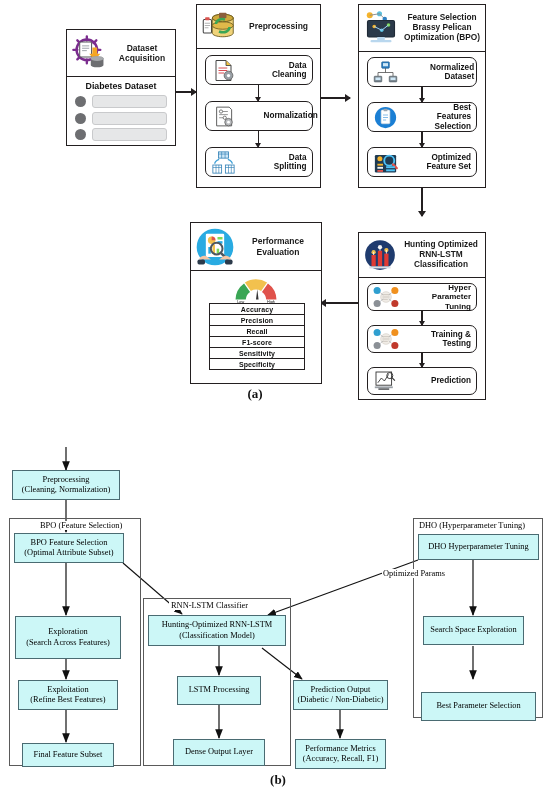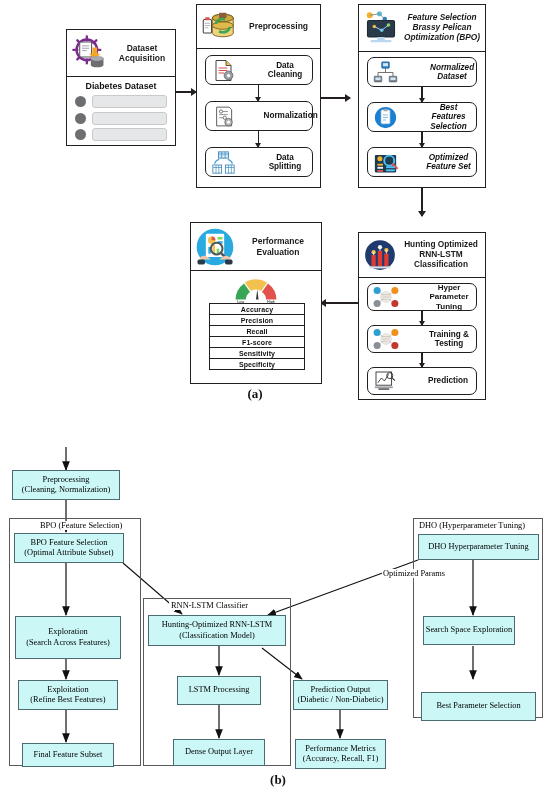--- a/index.html
+++ b/index.html
@@ -11,21 +11,21 @@
   
   #fig-a{position:absolute;left:0;top:0;width:550px;height:408px;}
 
   .a-outer{border:1.6px solid #231f20;background:#fff;}
   .a-hdr{border-bottom:1.6px solid #231f20;display:flex;align-items:center;gap:4px;padding:0 4px;}
   .a-hdr .ttl{flex:1;text-align:center;font-weight:bold;font-size:8.5px;line-height:1.18;color:#1a1a1a;}
   .a-body{padding:6px 7px;display:flex;flex-direction:column;align-items:center;}
 
   .pill{border:1.3px solid #231f20;border-radius:7px;background:#fff;display:flex;align-items:center;gap:4px;
         padding:2px 5px;box-sizing:border-box;}
-  .pill .ptxt{flex:1;text-align:center;font-weight:bold;font-size:8.2px;line-height:1.15;margin-left:24px;}
+  .pill .ptxt{flex:1;text-align:right;font-weight:bold;font-size:8.2px;line-height:1.15;margin-left:24px;}
 
   .vconn{width:1.4px;background:#231f20;position:relative;margin:0 auto;}
   .vconn:after{content:"";position:absolute;left:50%;bottom:-1px;transform:translateX(-50%);
      width:0;height:0;border-left:3.4px solid transparent;border-right:3.4px solid transparent;border-top:5px solid #231f20;}
 
   
   .ds-row{display:flex;align-items:center;gap:6px;margin:3.5px 0;}
   .ds-dot{width:11px;height:11px;border-radius:50%;background:#6d6e71;flex:none;}
   .ds-bar{flex:1;height:11px;border-radius:3px;background:#e6e7e8;border:1px solid #c9cacc;}
 
@@ -159,21 +159,21 @@
             <path d="M27 15c5 2 7 4 7 7" stroke="#3d9fd6" stroke-width="2" fill="none"></path>
           </svg>
         </span>
         <span class="ptxt">Data Splitting</span>
       </div>
     </div>
   </div>
 
   <div class="harrow" style="left:321px;top:97px;width:29px;"></div>
 
-  <div class="abs a-outer" style="left:358px;top:4px;width:128px;height:184px;font-style:italic;">
+  <div class="abs a-outer" style="left:358px;top:4px;width:128px;height:184px;">
     <div class="a-hdr" style="height:46px;">
       <span style="width:36px;height:36px;flex:none;">
         <svg viewBox="0 0 48 48" width="36" height="36" aria-hidden="true">
           <circle cx="9" cy="7" r="4" fill="#f5b32b"></circle>
           <circle cx="22" cy="5" r="3.4" fill="#5bc0de"></circle>
           <path d="M9 7l13-2M22 5l6 6" stroke="#888" stroke-width="1.2"></path>
           <circle cx="29" cy="12" r="3" fill="#2f80c2"></circle>
           <rect x="6" y="14" width="36" height="22" rx="2" fill="#2b3a4a" stroke="#1f2a36" stroke-width="1.5"></rect>
           <circle cx="15" cy="22" r="2.4" fill="#f5b32b"></circle>
           <circle cx="25" cy="27" r="2.4" fill="#5bc0de"></circle>
@@ -463,20 +463,20 @@
   </div>
 
   <div class="bnode" style="left:295px;top:331px;width:91px;height:30px;">
     <span>
       <span>Performance Metrics</span><br><span>(Accuracy, Recall, F1)</span>
     </span>
   </div>
 
   <div class="bnode" style="left:418px;top:126px;width:121px;height:26px;">DHO Hyperparameter Tuning</div>
 
-  <div class="bnode" style="left:423px;top:208px;width:92px;height:29px;">Search Space Exploration</div>
+  <div class="bnode" style="left:423px;top:208px;width:101px;height:29px;">Search Space Exploration</div>
 
   <div class="bnode" style="left:421px;top:284px;width:115px;height:29px;">Best Parameter Selection</div>
 
   <div class="elabel" style="left:382px;top:161px;">Optimized Params</div>
 
   <div class="caption" style="left:258px;top:364px;width:40px;">(b)</div>
 </div>
 
 </body></html>

